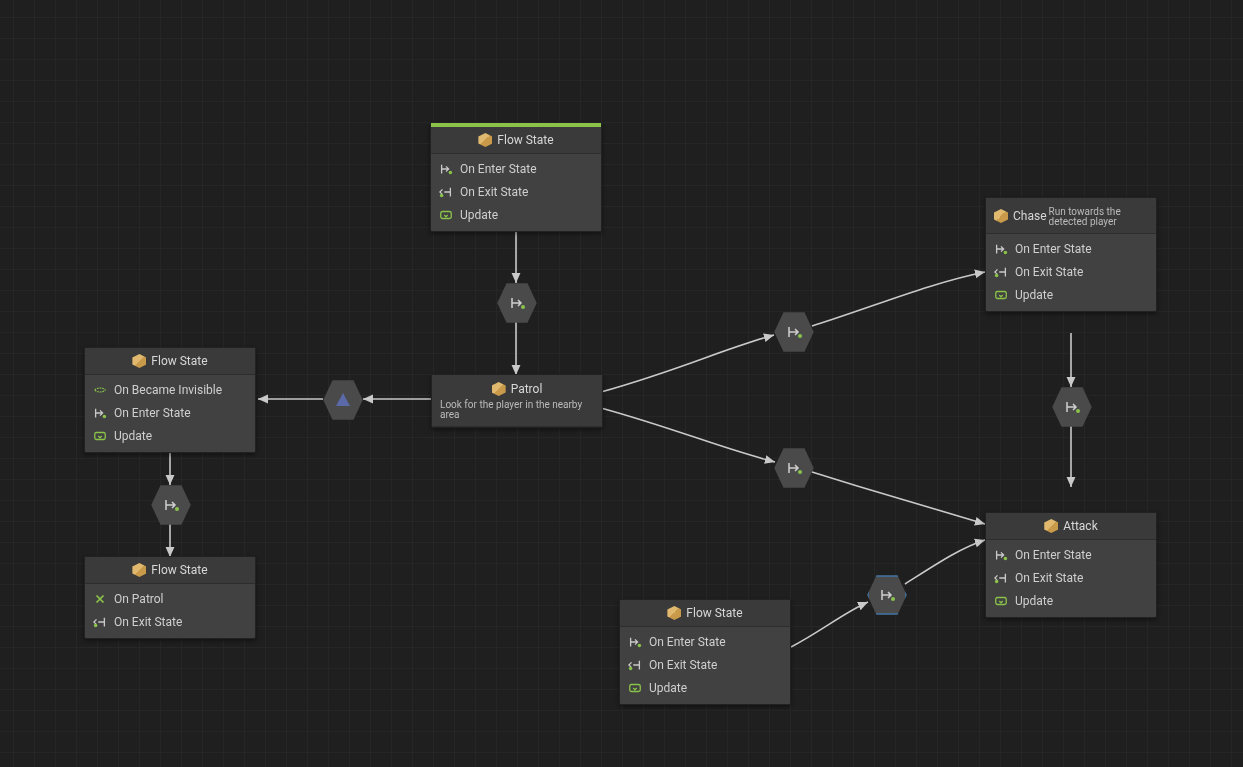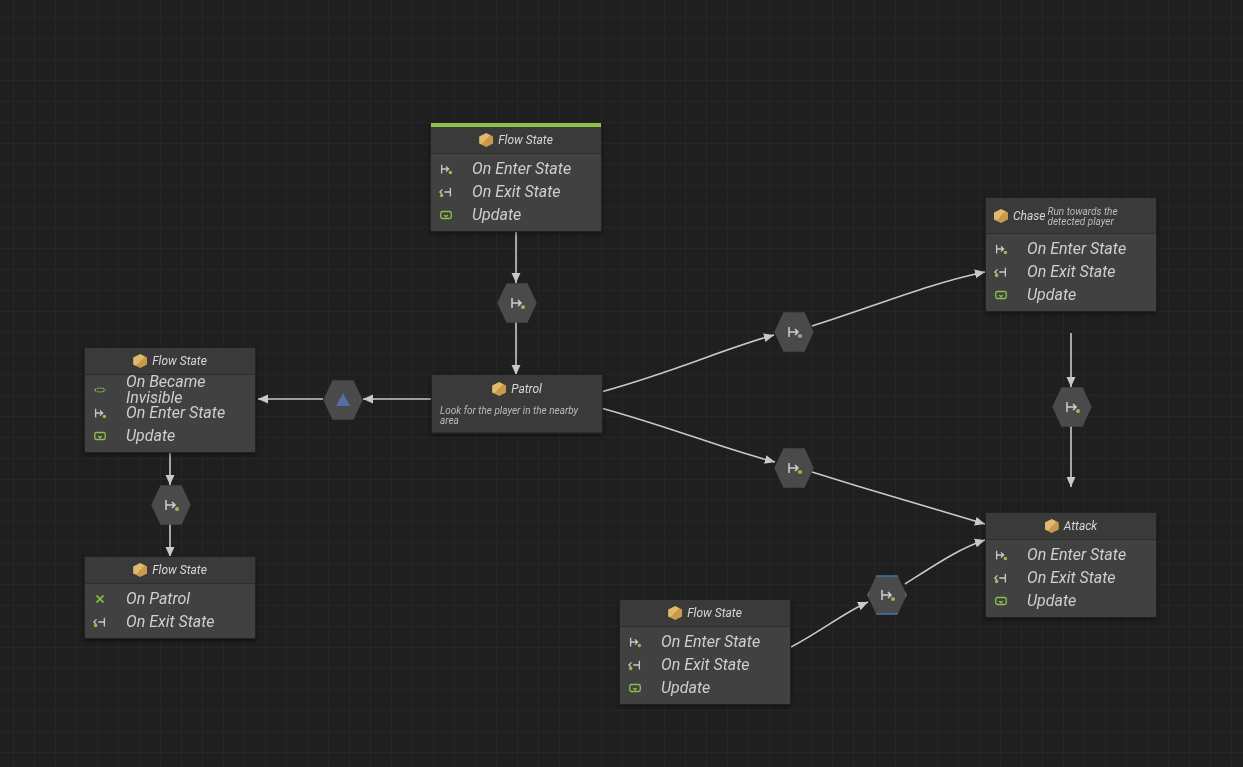--- a/index.html
+++ b/index.html
@@ -1,25 +1,25 @@
 <!DOCTYPE html>
 <html><head>
 <meta charset="utf-8">
 <style>
   html,body{margin:0;padding:0;width:1243px;height:767px;background:#1f1f1f;font-family:-apple-system,BlinkMacSystemFont,"Segoe UI",Roboto,Helvetica,Arial,sans-serif;color:#c8c8c8;overflow:hidden;position:relative}
   .grid{position:absolute;inset:0;background-image:linear-gradient(#262626 1px,transparent 1px),linear-gradient(90deg,#262626 1px,transparent 1px);background-size:21px 21px;background-position:-8px -4px}
   .canvas{position:absolute;inset:0}
   svg.wires{position:absolute;inset:0;pointer-events:none}
 
-  .node{position:absolute;background:#414141;border:1px solid #222;border-radius:2px;box-shadow:0 2px 4px rgba(0,0,0,.4);font-size:12px;line-height:1;font-style:italic;}
+  .node{position:absolute;background:#414141;border:1px solid #222;border-radius:2px;box-shadow:0 2px 4px rgba(0,0,0,.4);font-size:12px;line-height:1;}
   .node .hdr{background:#3a3a3a;padding:6px 8px;text-align:center;font-size:12px;color:#d7d7d7;display:flex;align-items:center;justify-content:center;gap:5px;border-bottom:1px solid #2d2d2d}
   .node.start .hdr{border-top:4px solid #8bc34a}
   .node .sub{font-size:10px;color:#bbb;text-align:left;padding-top:2px}
   .node .body{padding:6px 8px 8px 8px;display:flex;flex-direction:column;gap:6px}
-  .row{display:flex;align-items:center;gap:19px;height:17px;color:#cfcfcf;font-size:16px}
+  .row{display:flex;align-items:center;gap:7px;height:17px;color:#cfcfcf;font-size:12px}
   .ico{width:14px;height:14px;flex:0 0 14px;display:flex;align-items:center;justify-content:center}
 
   
   .cube{width:14px;height:14px;position:relative}
   .cube::before{content:"";position:absolute;inset:0;background:linear-gradient(135deg,#e0b96e 0 50%,#c99a4a 50% 100%);clip-path:polygon(50% 0,100% 25%,100% 75%,50% 100%,0 75%,0 25%);}
 
   
   .hex{position:absolute;width:40px;height:40px;background:#4a4a4a;border:1px solid #2a2a2a;clip-path:polygon(25% 3%,75% 3%,97% 50%,75% 97%,25% 97%,3% 50%);display:flex;align-items:center;justify-content:center;box-shadow:0 2px 3px rgba(0,0,0,.5)}
   .hex.sel{outline:2px solid #4a7aa8; box-shadow:0 0 0 2px #3e6b93 inset}
   .hex svg{width:18px;height:18px}
@@ -95,21 +95,21 @@
               <rect x="2" y="4" width="12" height="8" rx="2" stroke="#8bc34a" stroke-width="1.5" fill="none"></rect>
               <path d="M6 8l2 2 2-2" stroke="#8bc34a" stroke-width="1.5" fill="none"></path>
             </svg>
           </span>
           <span>Update</span>
         </div>
     </div>
   </div>
 
   <div class="node" style="left:431px;top:374px;width:170px">
-    <div class="hdr" style="flex-direction:column;gap:8px;padding:7px 8px 6px 8px">
+    <div class="hdr" style="flex-direction:column;gap:2px;padding:7px 8px 6px 8px">
       <div style="display:flex;align-items:center;gap:5px">
           <span class="cube"></span>
           <span>Patrol</span>
         </div>
       <div class="sub">Look for the player in the nearby area</div>
     </div>
   </div>
 
   <div class="node" style="left:985px;top:197px;width:170px">
     <div class="hdr" style="flex-direction:row;gap:2px;padding:7px 8px 6px 8px">

